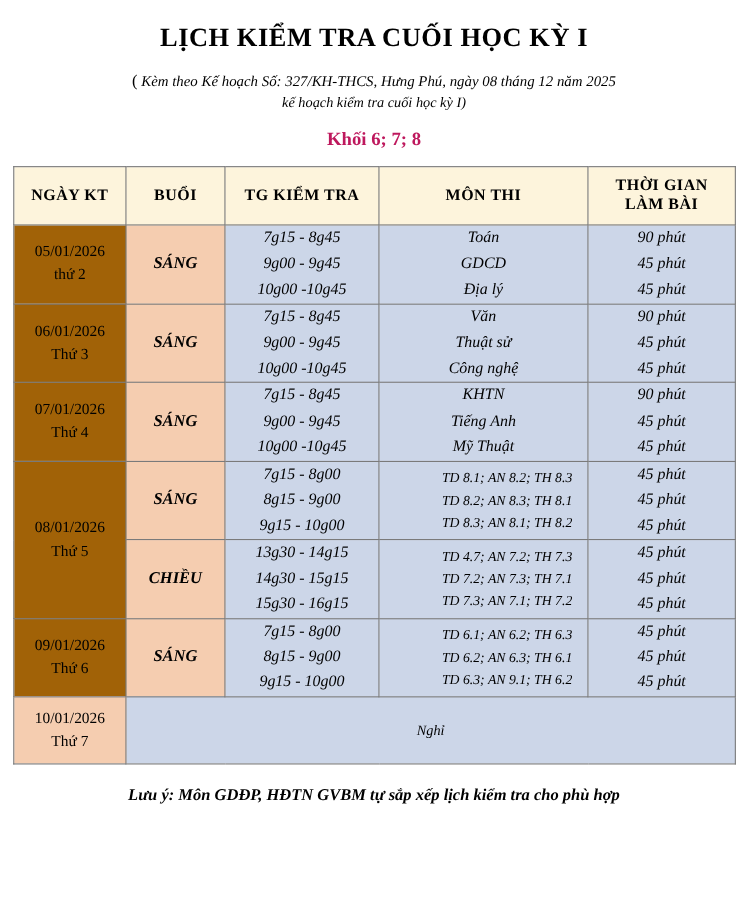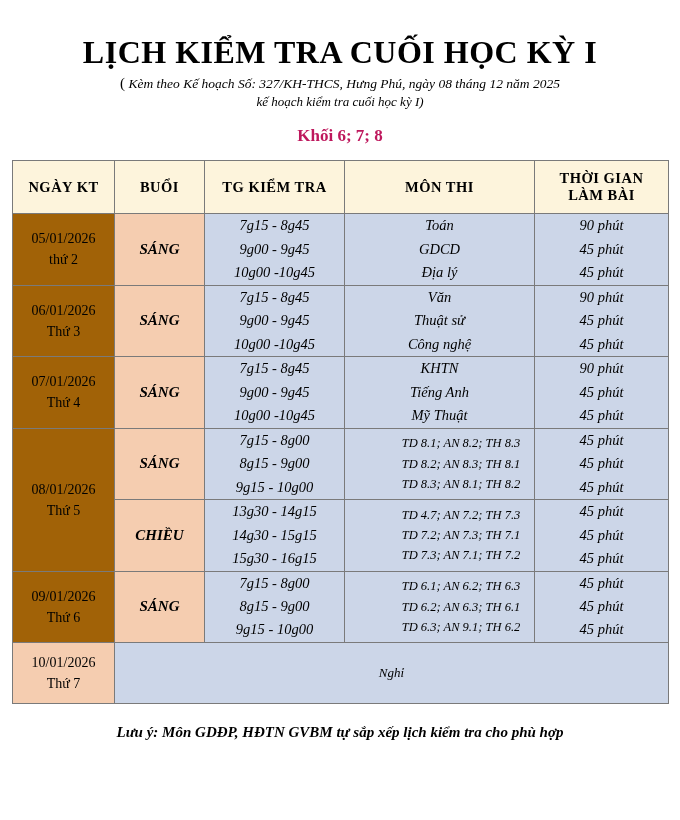--- a/index.html
+++ b/index.html
@@ -16,30 +16,30 @@
   }
   .page {
     width: 680px;
     height: 820px;
     position: relative;
     box-sizing: border-box;
     padding: 0 12px;
   }
   .doc-title {
     text-align: center;
-    font-size: 32px;
+    font-size: 24px;
     font-weight: bold;
     letter-spacing: 0.5px;
-    margin-top: 34px;
+    margin-top: 22px;
     font-family: "Liberation Serif", serif;
   }
   .doc-subtitle {
     text-align: center;
     font-size: 13.5px;
-    margin-top: 2px;
+    margin-top: 15px;
     line-height: 1.35;
   }
   .doc-subtitle .paren {
     font-style: normal;
     font-size: 15px;
   }
   .doc-subtitle i {
     font-style: italic;
   }
   .doc-subtitle-2 {

